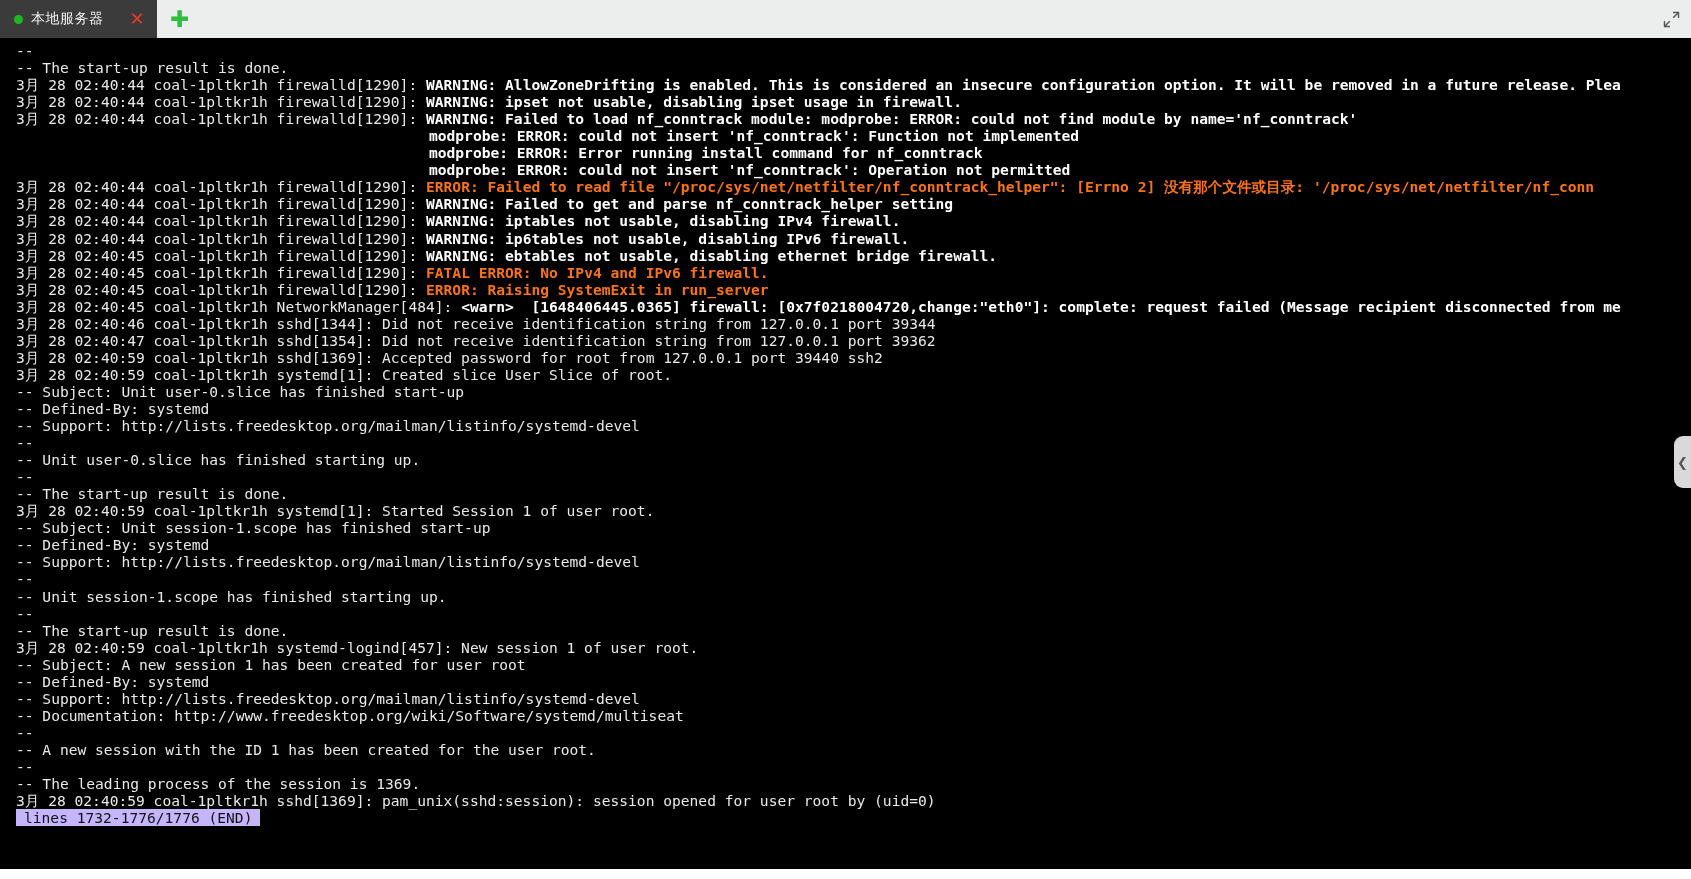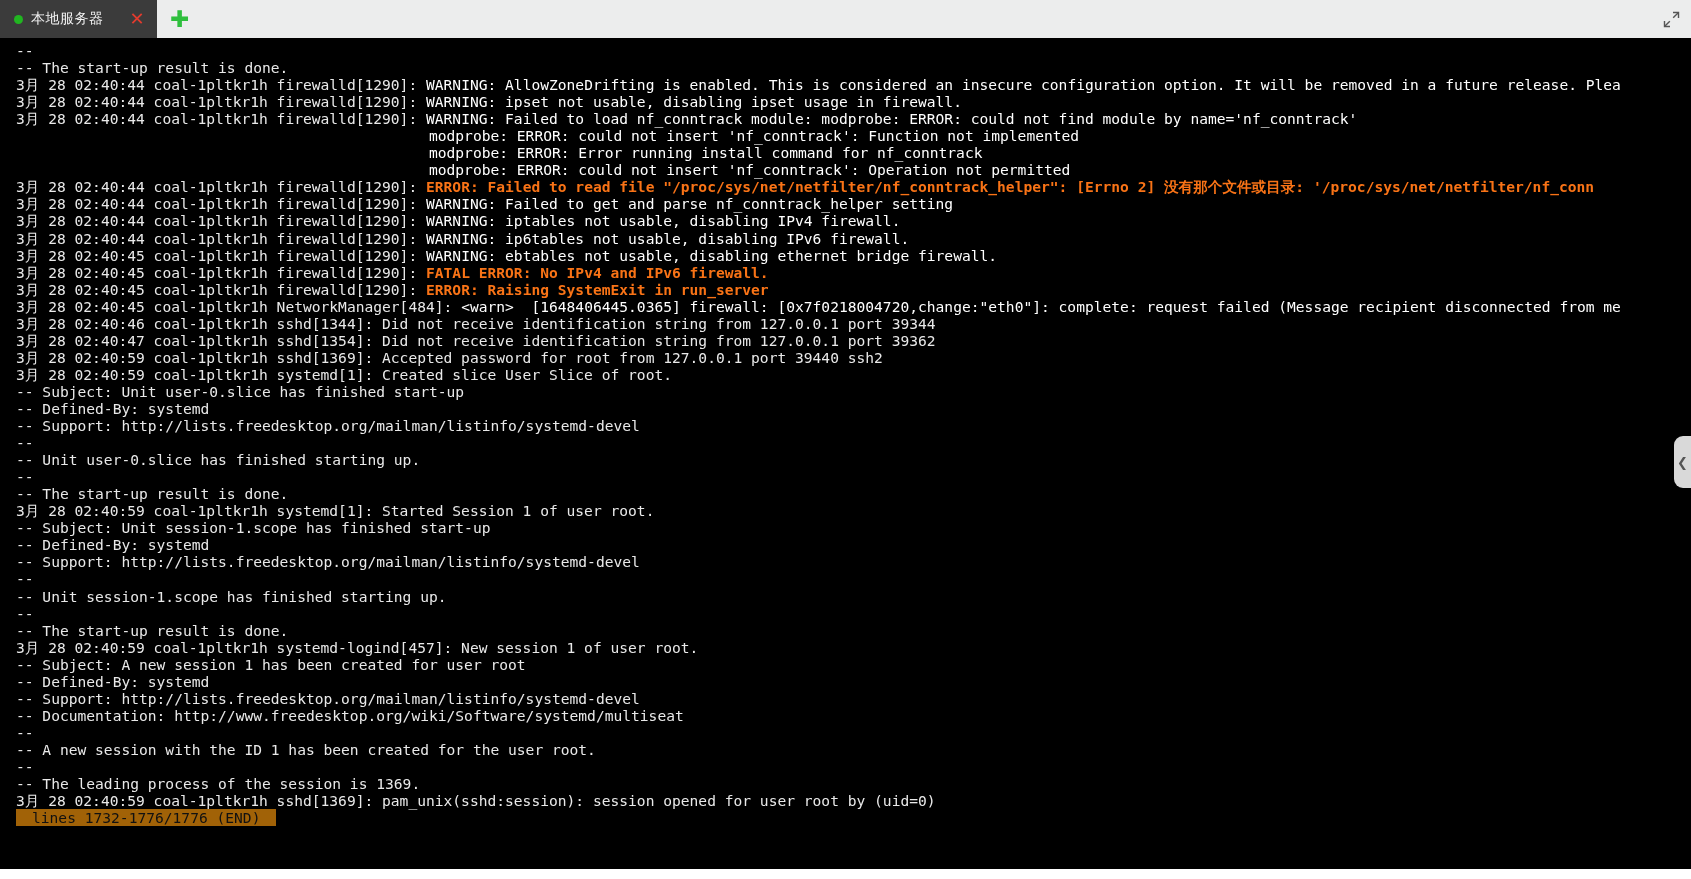--- a/index.html
+++ b/index.html
@@ -120,32 +120,32 @@
     font-family: "DejaVu Sans Mono", "Liberation Mono", monospace;
     font-size: 14.6px;
     line-height: 17.05px;
     color: #e8e8e8;
     white-space: pre;
     letter-spacing: 0px;
   }
 
   .tl { white-space: pre; height: 17.05px; }
   .c-white { color: #e9e9e9; }
-  .c-bold  { color: #ffffff; font-weight: normal; margin-top: 28px; }
+  .c-bold  { color: #ffffff; font-weight: bold; margin-top: 28px; }
   .c-red   { color: #f97316; font-weight: bold; }
 
   
   #pager-status {
     display: inline-block;
-    background: #a16207;
+    background: #c4b5fd;
     color: #111111;
     font-family: "DejaVu Sans Mono", "Liberation Mono", monospace;
     font-size: 14.6px;
     line-height: 17.05px;
-    padding: 0 16px;
+    padding: 0 8px;
   }
 
   
   #drawer-handle {
     position: absolute;
     right: 0;
     top: 398px;
     width: 17px;
     height: 52px;
     background: #d9d9d9;

